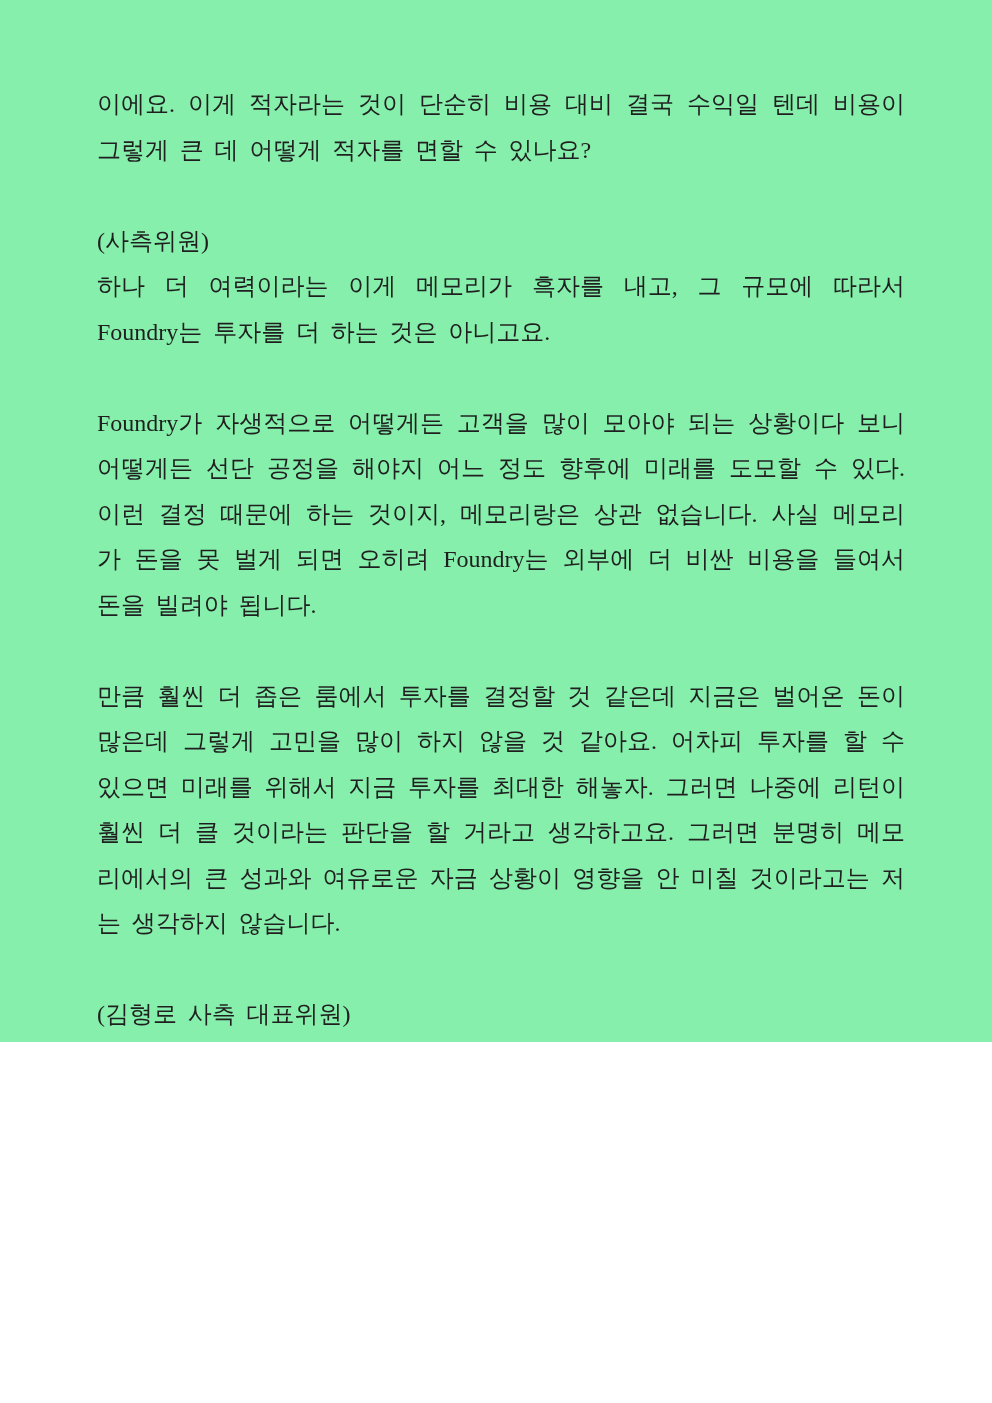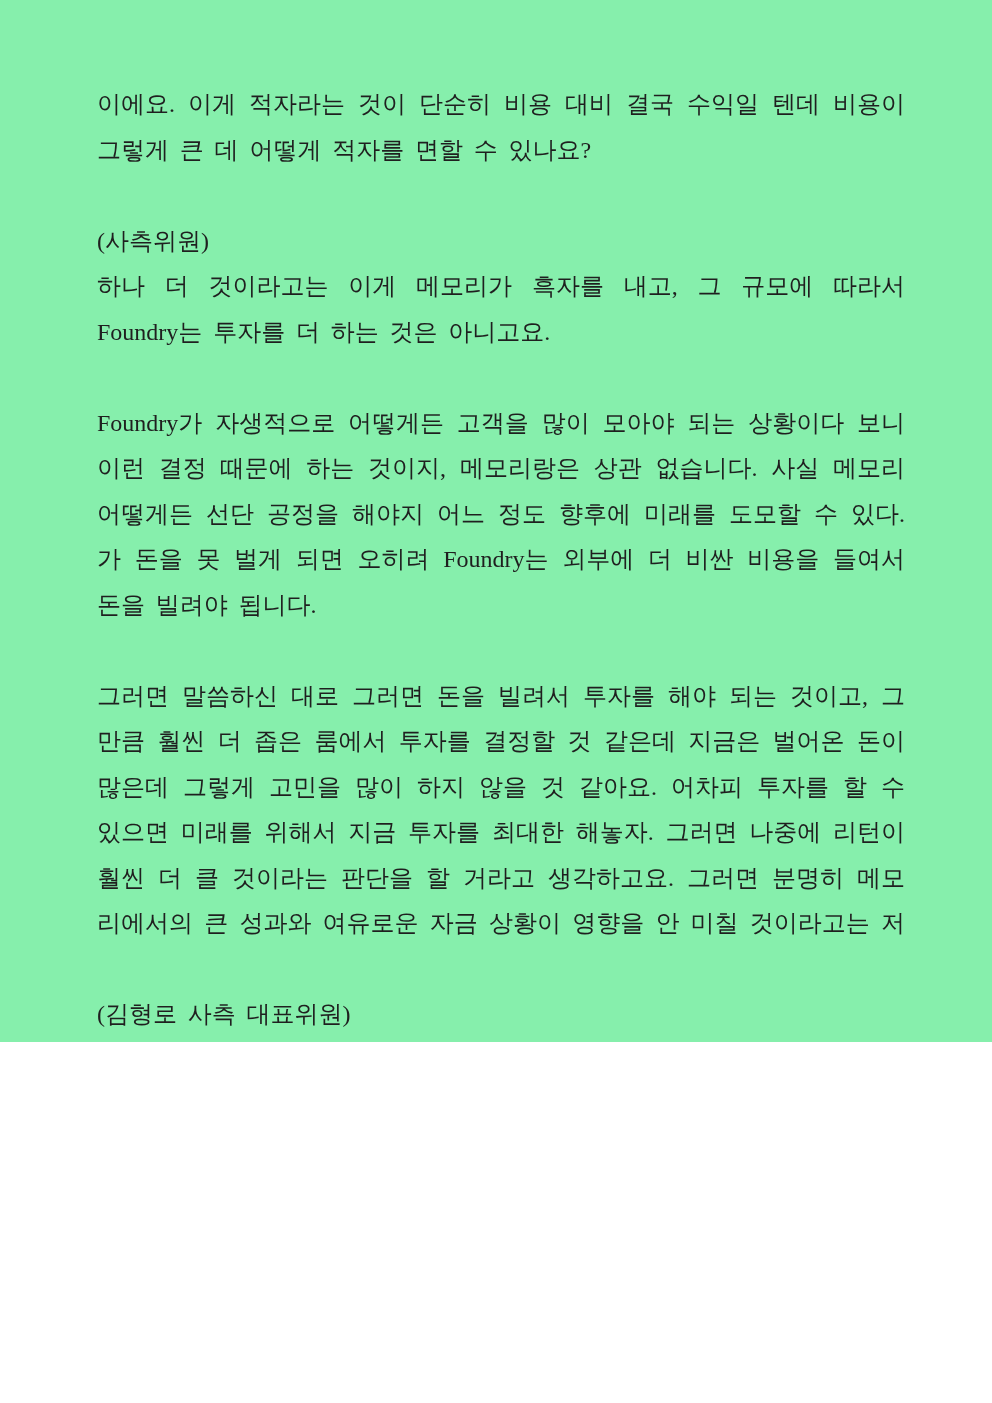--- a/index.html
+++ b/index.html
@@ -58,40 +58,40 @@
 <div class="page">
   <div class="content">
 
     <div class="para">
       <div class="jline">이에요. 이게 적자라는 것이 단순히 비용 대비 결국 수익일 텐데 비용이</div>
       <div class="lline">그렇게 큰 데 어떻게 적자를 면할 수 있나요?</div>
     </div>
 
     <div class="para">
       <div class="lline">(사측위원)</div>
-      <div class="jline">하나 더 것이라고는 이게 메모리가 흑자를 내고, 그 규모에 따라서</div>
+      <div class="jline">하나 더 여력이라는 이게 메모리가 흑자를 내고, 그 규모에 따라서</div>
       <div class="lline">Foundry는 투자를 더 하는 것은 아니고요.</div>
     </div>
 
     <div class="para">
       <div class="jline">Foundry가 자생적으로 어떻게든 고객을 많이 모아야 되는 상황이다 보니</div>
+      <div class="jline">어떻게든 선단 공정을 해야지 어느 정도 향후에 미래를 도모할 수 있다.</div>
       <div class="jline">이런 결정 때문에 하는 것이지, 메모리랑은 상관 없습니다. 사실 메모리</div>
-      <div class="jline">어떻게든 선단 공정을 해야지 어느 정도 향후에 미래를 도모할 수 있다.</div>
       <div class="jline">가 돈을 못 벌게 되면 오히려 Foundry는 외부에 더 비싼 비용을 들여서</div>
       <div class="lline">돈을 빌려야 됩니다.</div>
     </div>
 
 
     <div class="para">
-      <div class="jline">그러면 말씀하신 대로 그러면 돈을 빌려서 투자를 해야 되는 것이고, 그</div>
       <div class="jline">만큼 훨씬 더 좁은 룸에서 투자를 결정할 것 같은데 지금은 벌어온 돈이</div>
       <div class="jline">많은데 그렇게 고민을 많이 하지 않을 것 같아요. 어차피 투자를 할 수</div>
       <div class="jline">있으면 미래를 위해서 지금 투자를 최대한 해놓자. 그러면 나중에 리턴이</div>
       <div class="jline">훨씬 더 클 것이라는 판단을 할 거라고 생각하고요. 그러면 분명히 메모</div>
       <div class="jline">리에서의 큰 성과와 여유로운 자금 상황이 영향을 안 미칠 것이라고는 저</div>
+      <div class="lline">는 생각하지 않습니다.</div>
     </div>
 
     <div class="para">
       <div class="lline">(김형로 사측 대표위원)</div>
     </div>
 
   </div>
 
   <div class="page-number">13</div>
 </div>

